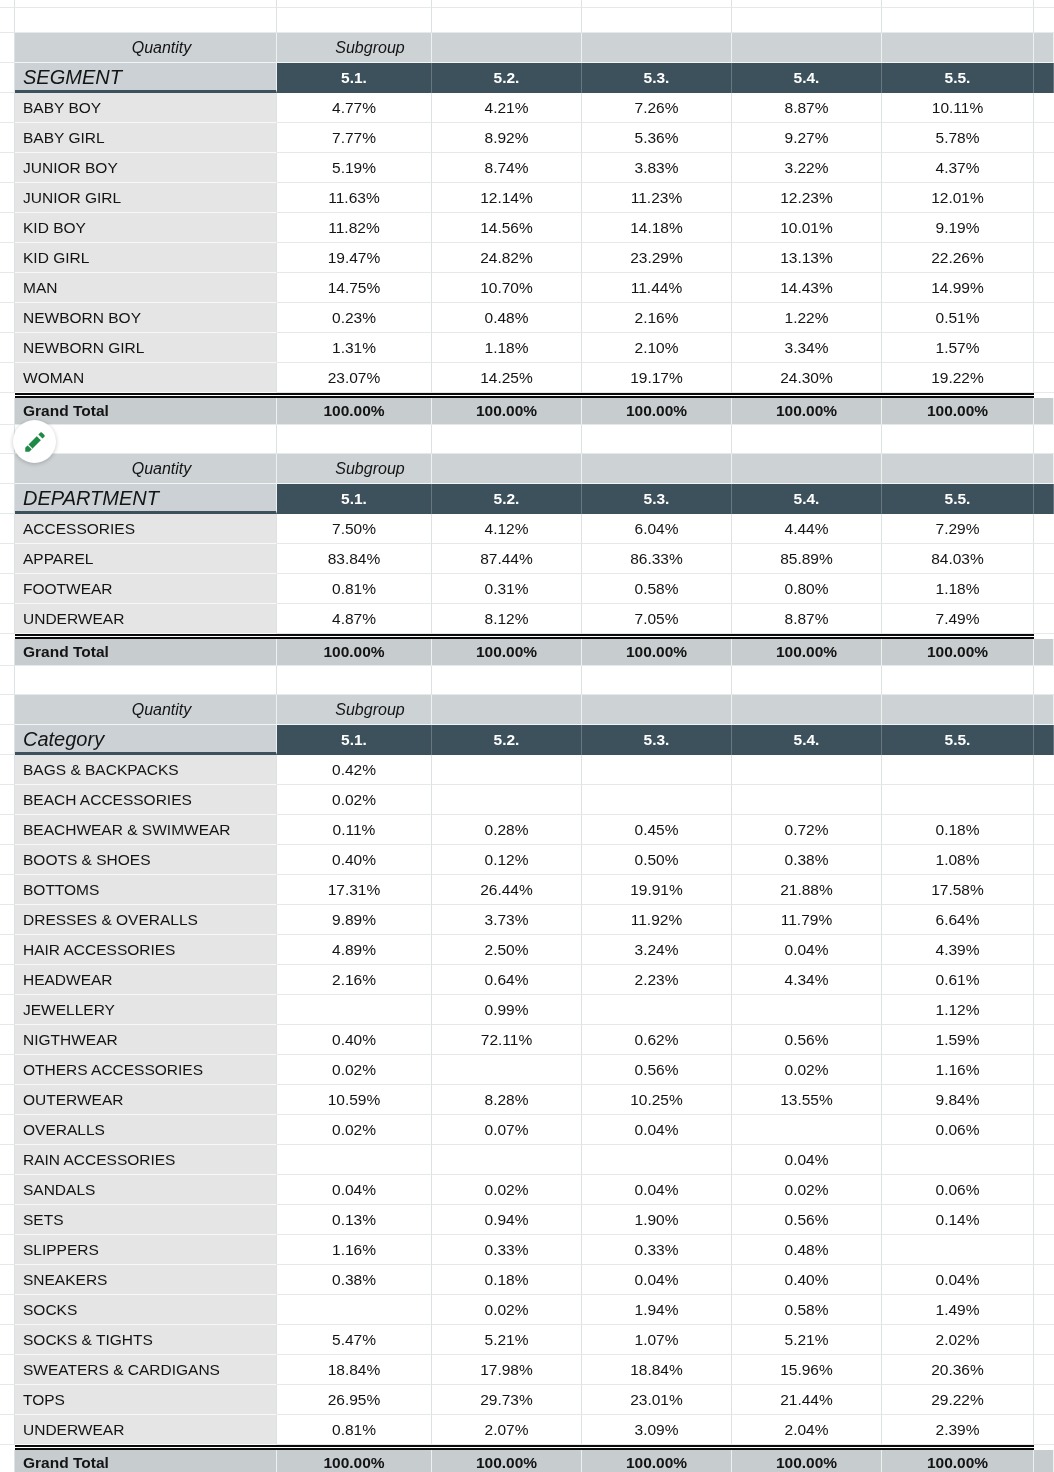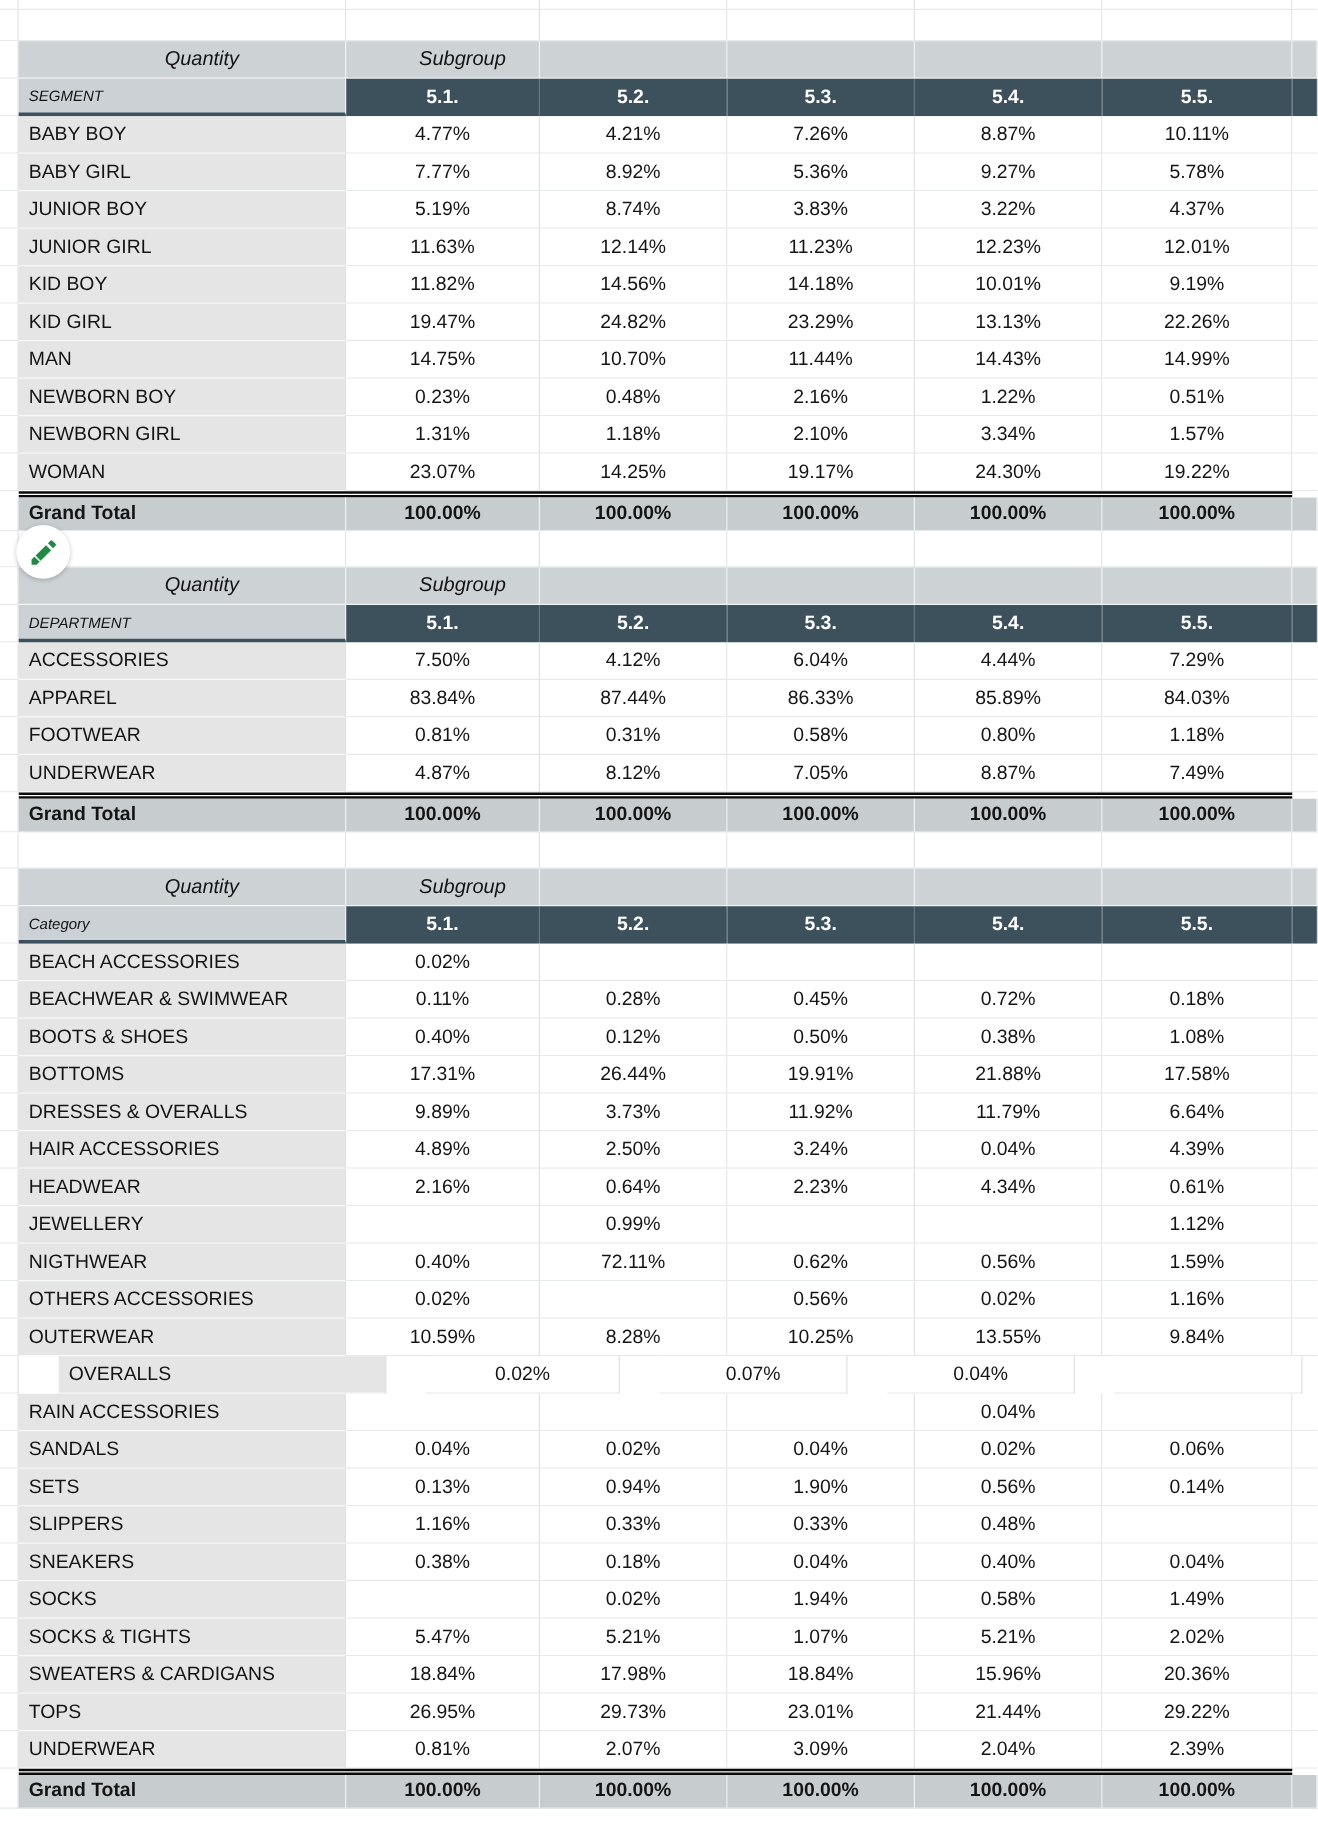--- a/index.html
+++ b/index.html
@@ -14,21 +14,21 @@
   
   .lab{background:#e5e5e5;border-right:1px solid #dde2e3;border-bottom:1px solid #f6f9f9;
        padding-left:8px;}
   
   .num{justify-content:center;}
   
   .gh{background:#cdd2d5;border-right:1px solid #eef1f1;border-bottom:1px solid #f2f5f5;}
   .hit{font-style:italic;font-size:16px;justify-content:center;padding-left:32px;}
   
   .dimlab{background:#cbd1d4;border-right:1px solid #eef1f1;border-bottom:3px solid #3d515c;
-          font-style:italic;font-size:12px;padding-left:8px;}
+          font-style:italic;font-size:20px;padding-left:8px;}
   .dk{background:#3d515c;color:#fff;font-weight:bold;justify-content:center;
       border-right:1px solid rgba(255,255,255,.22);}
   
   .gt{background:#c7cccf;border-right:1px solid #eef1f1;border-bottom:1px solid #e5e9ea;
       font-weight:bold;}
   .gtl{padding-left:8px;}
   
   .dbl{grid-column:2/8;height:5px;box-sizing:border-box;background:#fff;
        border-top:2px solid #0a0a0a;border-bottom:2px solid #0a0a0a;}
   .dvs{background:#fff;}
@@ -307,20 +307,30 @@
       <div class="c dimlab">Category</div>
       <div class="c dk">5.1.</div>
       <div class="c dk">5.2.</div>
       <div class="c dk">5.3.</div>
       <div class="c dk">5.4.</div>
       <div class="c dk">5.5.</div>
       <div class="c dk"></div>
     </div>
     <div class="row" style="height: 30px;">
       <div class="c w"></div>
+      <div class="c lab">BAGS &amp; BACKPACKS</div>
+      <div class="c w num">0.42%</div>
+      <div class="c w num"></div>
+      <div class="c w num"></div>
+      <div class="c w num"></div>
+      <div class="c w num"></div>
+      <div class="c w"></div>
+    </div>
+    <div class="row" style="height: 30px;">
+      <div class="c w"></div>
       <div class="c lab">BEACH ACCESSORIES</div>
       <div class="c w num">0.02%</div>
       <div class="c w num"></div>
       <div class="c w num"></div>
       <div class="c w num"></div>
       <div class="c w num"></div>
       <div class="c w"></div>
     </div>
     <div class="row" style="height: 30px;">
       <div class="c w"></div>
@@ -415,21 +425,21 @@
     <div class="row" style="height: 30px;">
       <div class="c w"></div>
       <div class="c lab">OUTERWEAR</div>
       <div class="c w num">10.59%</div>
       <div class="c w num">8.28%</div>
       <div class="c w num">10.25%</div>
       <div class="c w num">13.55%</div>
       <div class="c w num">9.84%</div>
       <div class="c w"></div>
     </div>
-    <div class="row" style="height: 30px; gap: 32px;">
+    <div class="row" style="height: 30px;">
       <div class="c w"></div>
       <div class="c lab">OVERALLS</div>
       <div class="c w num">0.02%</div>
       <div class="c w num">0.07%</div>
       <div class="c w num">0.04%</div>
       <div class="c w num"></div>
       <div class="c w num">0.06%</div>
       <div class="c w"></div>
     </div>
     <div class="row" style="height: 30px;">

